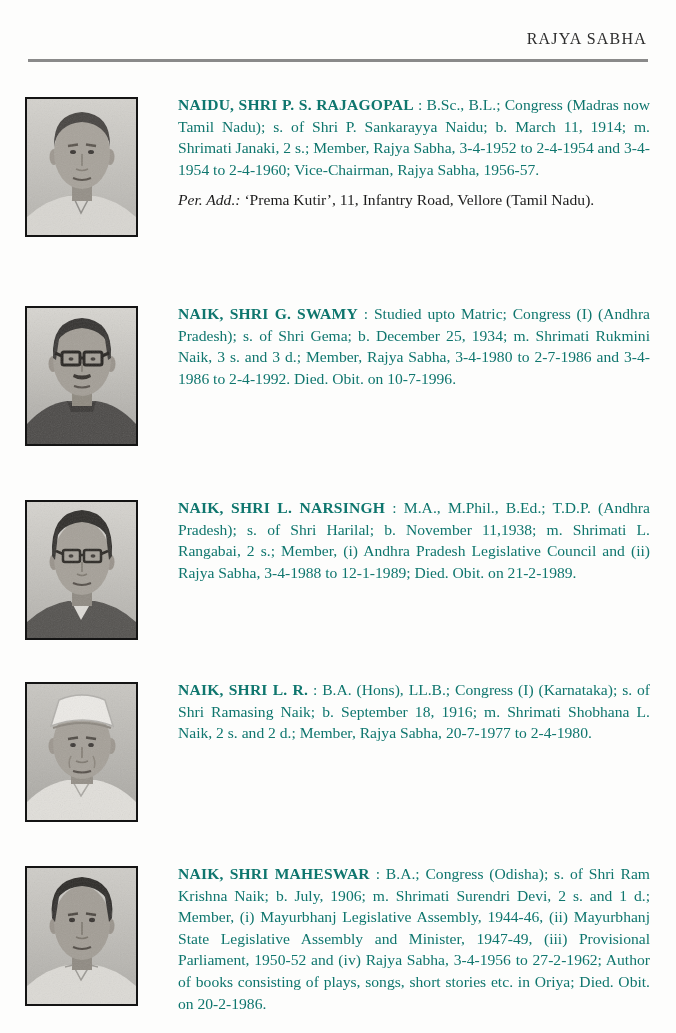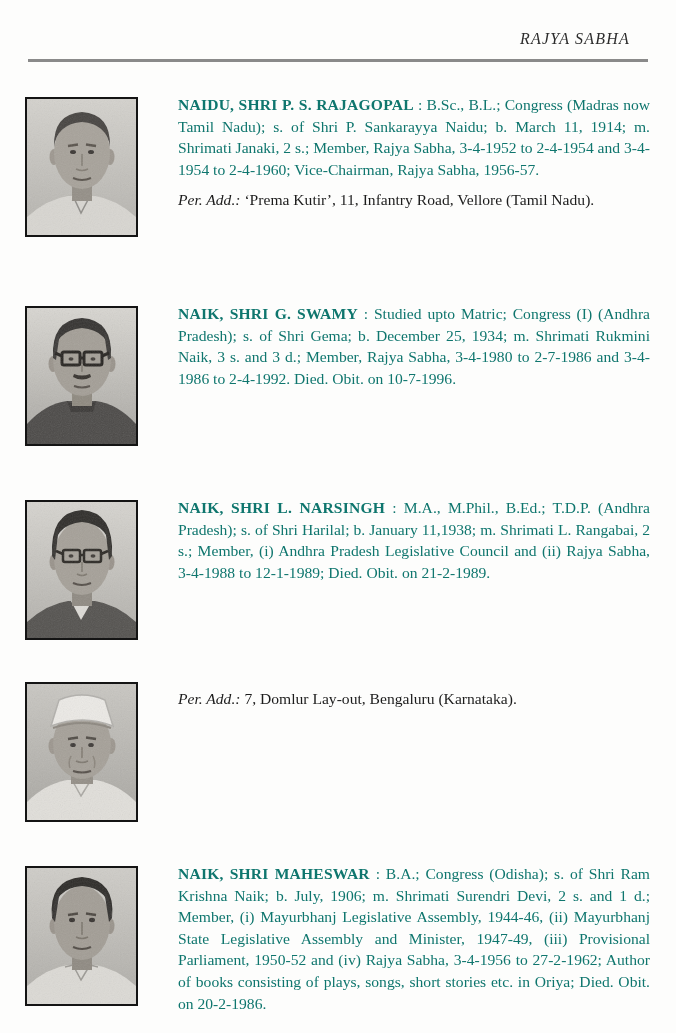--- a/index.html
+++ b/index.html
@@ -6,22 +6,22 @@
   .page{
     position:relative;
     width:676px;height:1033px;
     margin:0 auto;
     background:#fdfdfc;
     font-family:"Liberation Serif", serif;
     color:#1e1e1e;
     overflow:hidden;
   }
   .header-title{
-    position:absolute;top:30px;right:46px;
-    font-style:italic;font-size:16px;letter-spacing:1.2px;
+    position:absolute;top:30px;right:29px;
+    font-size:16px;letter-spacing:1.2px;
     color:#2d2d2d;white-space:nowrap;
   }
   .header-rule{
     position:absolute;top:59px;left:28px;width:620px;height:2.5px;
     background:#8a8a8a;
   }
   .entry{position:absolute;left:0;width:676px;}
   .e1{top:97px;} .e2{top:306px;} .e3{top:500px;} .e4{top:682px;} .e5{top:866px;}
   .photo-frame{
     position:absolute;left:25px;top:0;
@@ -165,21 +165,21 @@
           <path d="M74,52 L81,49"></path>
         </g>
         <ellipse cx="44" cy="54" rx="2.5" ry="1.8" fill="#403c38"></ellipse>
         <ellipse cx="66" cy="54" rx="2.5" ry="1.8" fill="#403c38"></ellipse>
         <path d="M55,60 L55,70 M50,72 Q55,75 60,72" stroke="#7e786f" stroke-width="1.5" fill="none"></path>
         <path d="M46,81 Q55,85 64,81" stroke="#544e48" stroke-width="2" fill="none"></path>
         <rect width="109" height="136" filter="url(#n3)" opacity="0.15"></rect>
       </svg>
     </div>
     <div class="bio-col">
-      <p class="bio-text"><span class="member-name">NAIK, SHRI L. NARSINGH</span><span> : </span><span>M.A., M.Phil., B.Ed.; T.D.P. (Andhra Pradesh); s. of Shri Harilal; b. January 11,1938; m. Shrimati L. Rangabai, 2 s.; Member, (i) Andhra Pradesh Legislative Council and (ii) Rajya Sabha, 3-4-1988 to 12-1-1989; Died. Obit. on 21-2-1989.</span></p>
+      <p class="bio-text"><span class="member-name">NAIK, SHRI L. NARSINGH</span><span> : </span><span>M.A., M.Phil., B.Ed.; T.D.P. (Andhra Pradesh); s. of Shri Harilal; b. November 11,1938; m. Shrimati L. Rangabai, 2 s.; Member, (i) Andhra Pradesh Legislative Council and (ii) Rajya Sabha, 3-4-1988 to 12-1-1989; Died. Obit. on 21-2-1989.</span></p>
     </div>
   </div>
 
   <div class="entry e4">
     <div class="photo-frame">
       <svg viewBox="0 0 109 136" preserveAspectRatio="none">
         <defs>
           <linearGradient id="g4" x1="0" y1="0" x2="0" y2="1">
             <stop offset="0" stop-color="#c9c7c2"></stop>
               <stop offset="1" stop-color="#a8a6a1"></stop>
@@ -202,21 +202,21 @@
         <path d="M59,53.5 L69,55" stroke="#4f4a44" stroke-width="2.5" fill="none"></path>
         <ellipse cx="46" cy="61" rx="2.8" ry="2" fill="#3c3835"></ellipse>
         <ellipse cx="64" cy="61" rx="2.8" ry="2" fill="#3c3835"></ellipse>
         <path d="M55,63 L55,74 M49,77 Q55,80 61,77" stroke="#7d776e" stroke-width="1.5" fill="none"></path>
         <path d="M44,72 Q41,78 43,84 M66,72 Q69,78 67,84" stroke="#8b857c" stroke-width="1.5" fill="none"></path>
         <path d="M46,87 Q55,90 64,87" stroke="#544e48" stroke-width="2" fill="none"></path>
         <rect width="109" height="136" filter="url(#n4)" opacity="0.16"></rect>
       </svg>
     </div>
     <div class="bio-col">
-      <p class="per-add"><span class="label">Per. Add.:</span><span> 7, Domlur Lay-out, Bengaluru (Karnataka).</span></p>
+      <p class="bio-text"><span class="member-name">NAIK, SHRI L. R.</span><span> : </span><span>B.A. (Hons), LL.B.; Congress (I) (Karnataka); s. of Shri Ramasing Naik; b. September 18, 1916; m. Shrimati Shobhana L. Naik, 2 s. and 2 d.; Member, Rajya Sabha, 20-7-1977 to 2-4-1980.</span></p>
     </div>
   </div>
 
   <div class="entry e5">
     <div class="photo-frame">
       <svg viewBox="0 0 109 136" preserveAspectRatio="none">
         <defs>
           <linearGradient id="g5" x1="0" y1="0" x2="0" y2="1">
             <stop offset="0" stop-color="#cfcdc8"></stop>
               <stop offset="1" stop-color="#aeaca7"></stop>

